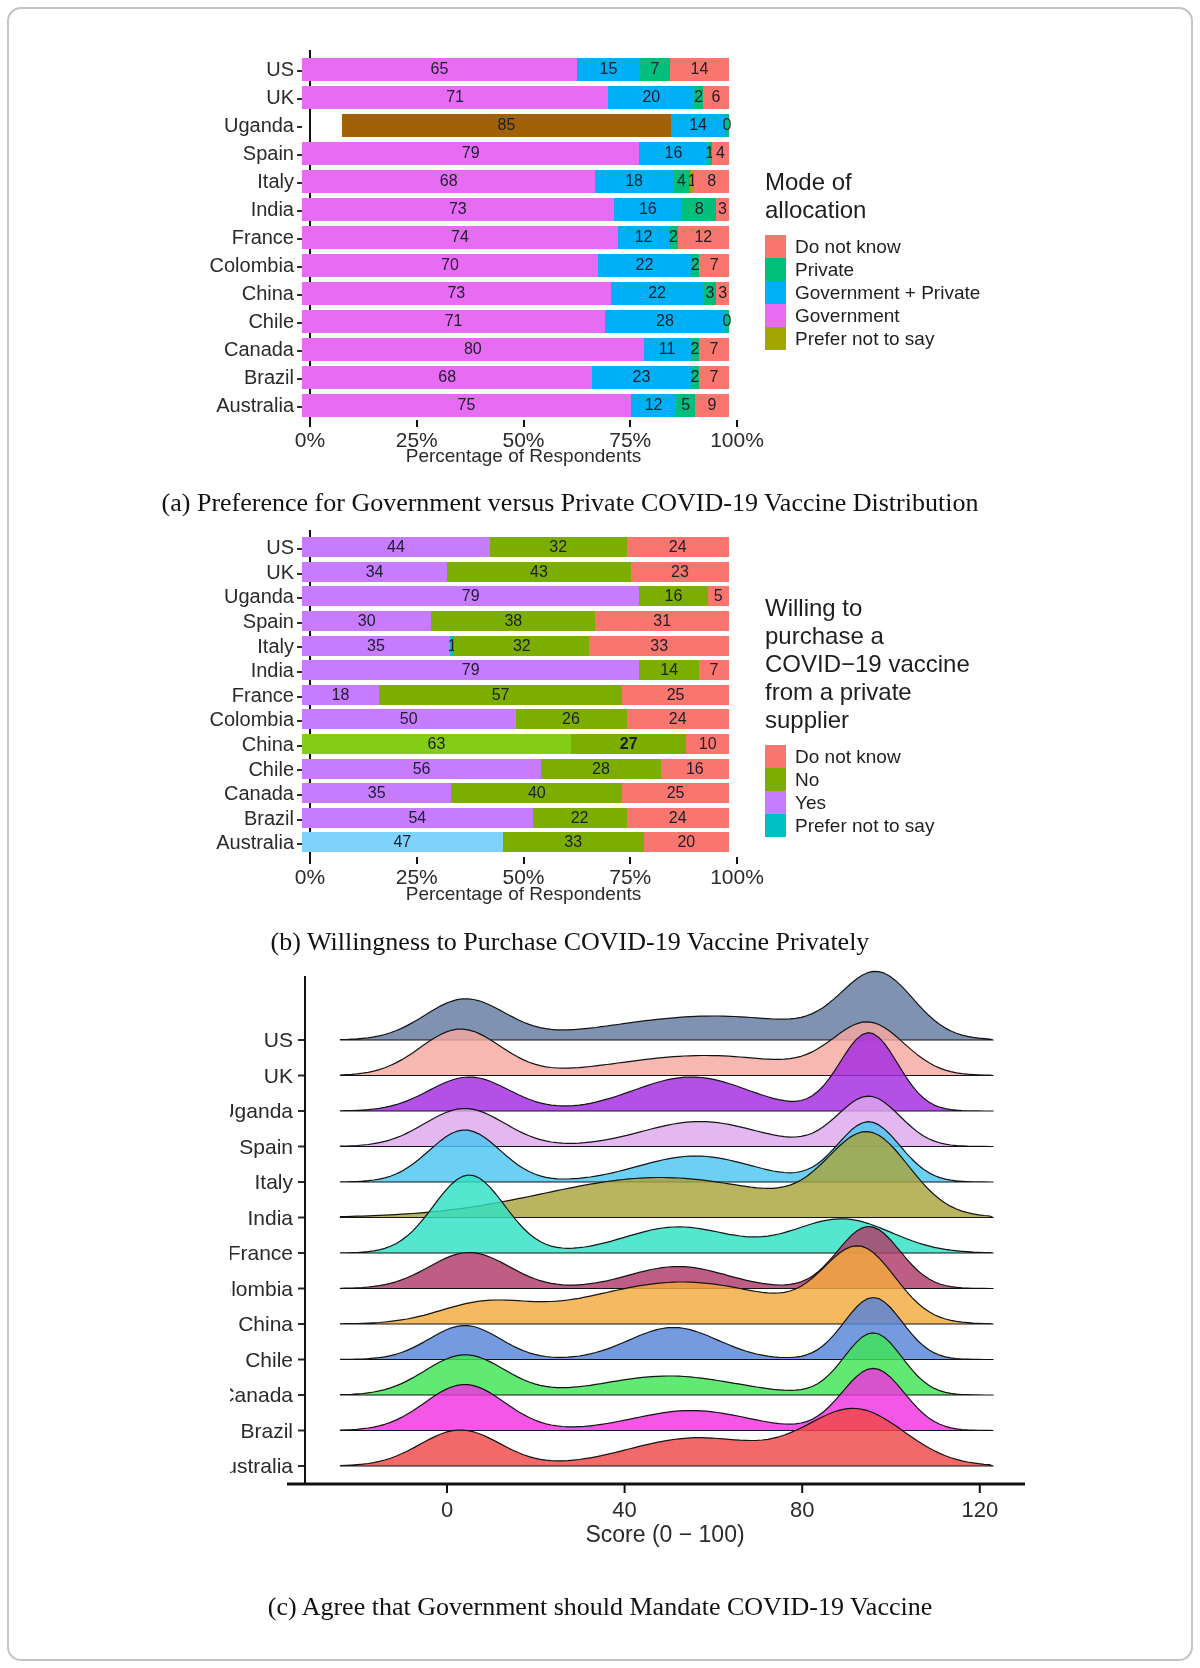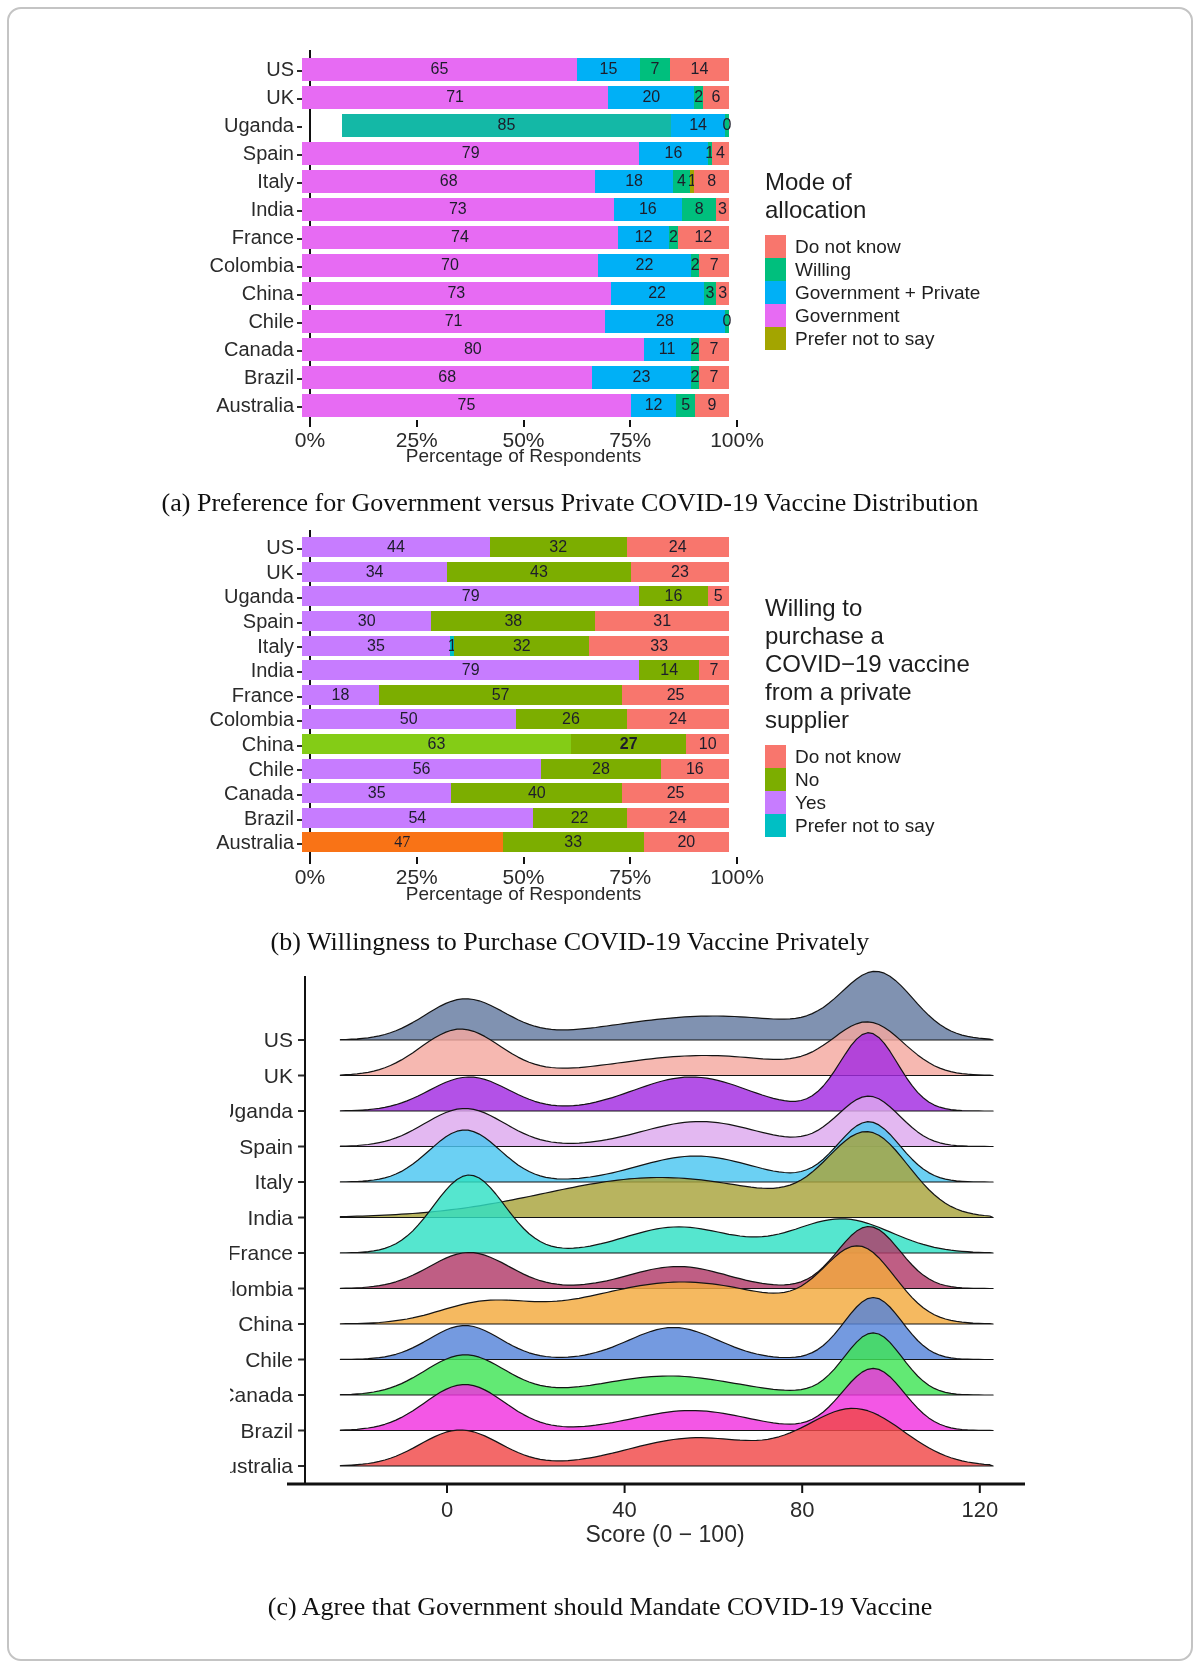--- a/index.html
+++ b/index.html
@@ -92,21 +92,21 @@
               <span class="segval">2</span>
             </div>
             <div class="seg" style="background: rgb(248, 118, 109); width: 6.06061%;">
               <span class="segval">6</span>
             </div>
           </div>
         </div>
         <div class="bar-row">
           <span class="blabel">Uganda</span>
           <div class="track">
-            <div class="seg" style="background: #14b8a6; width: 85%; margin-left: 40px;">
+            <div class="seg" style="background: #a16207; width: 85%; margin-left: 40px;">
               <span class="segval">85</span>
             </div>
             <div class="seg" style="background: rgb(0, 176, 246); width: 14%;">
               <span class="segval">14</span>
             </div>
             <div class="seg" style="background: rgb(0, 191, 125); width: 1%;">
               <span class="segval">0</span>
             </div>
           </div>
         </div>
@@ -297,21 +297,21 @@
     <div class="legend" id="legend-a">
       <div class="legend-title">Mode of
 allocation</div>
       <div id="legend-items-a">
           <div class="lg-item">
             <span class="swatch" style="background: rgb(248, 118, 109);"></span>
             <span class="lg-label">Do not know</span>
           </div>
           <div class="lg-item">
             <span class="swatch" style="background: rgb(0, 191, 125);"></span>
-            <span class="lg-label">Willing</span>
+            <span class="lg-label">Private</span>
           </div>
           <div class="lg-item">
             <span class="swatch" style="background: rgb(0, 176, 246);"></span>
             <span class="lg-label">Government + Private</span>
           </div>
           <div class="lg-item">
             <span class="swatch" style="background: rgb(231, 107, 243);"></span>
             <span class="lg-label">Government</span>
           </div>
           <div class="lg-item">
@@ -493,21 +493,21 @@
               <span class="segval">22</span>
             </div>
             <div class="seg" style="background: rgb(248, 118, 109); width: 24%;">
               <span class="segval">24</span>
             </div>
           </div>
         </div>
         <div class="bar-row">
           <span class="blabel">Australia</span>
           <div class="track">
-            <div class="seg" style="background: #f97316; width: 47%; font-family: Liberation Serif, serif;">
+            <div class="seg" style="background: #7dd3fc; width: 47%;">
               <span class="segval">47</span>
             </div>
             <div class="seg" style="background: rgb(124, 174, 0); width: 33%;">
               <span class="segval">33</span>
             </div>
             <div class="seg" style="background: rgb(248, 118, 109); width: 20%;">
               <span class="segval">20</span>
             </div>
           </div>
         </div>

